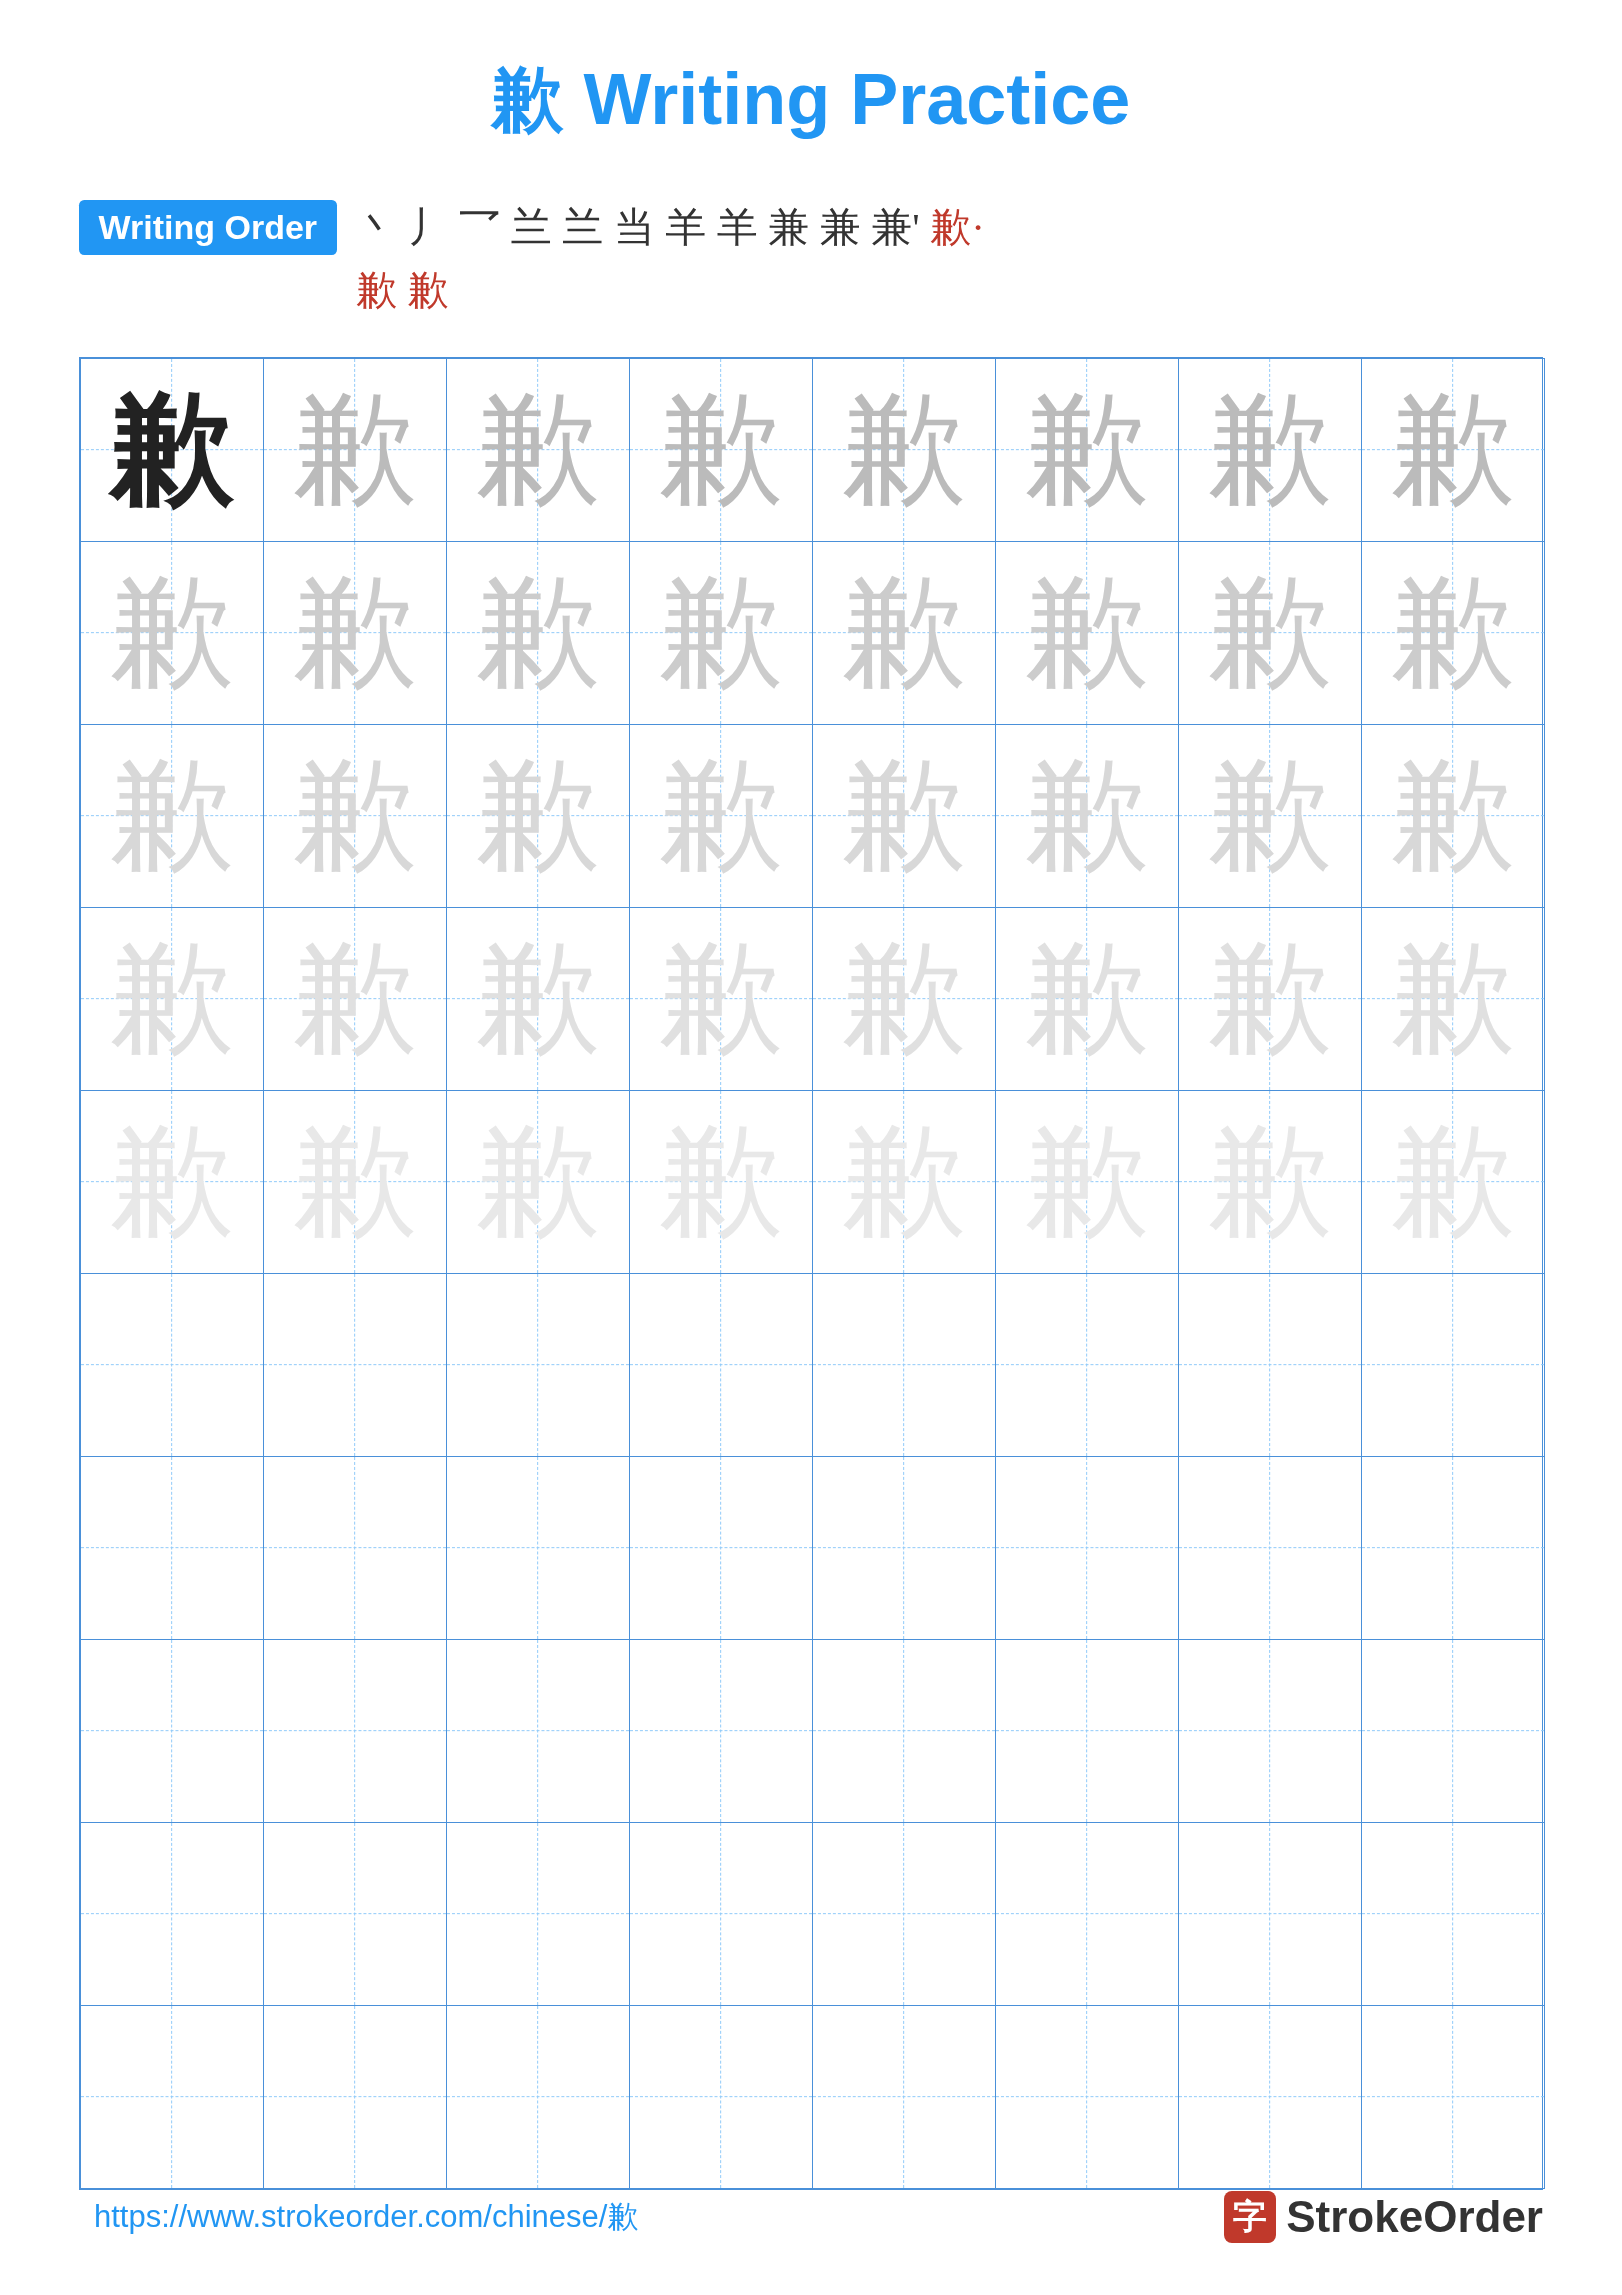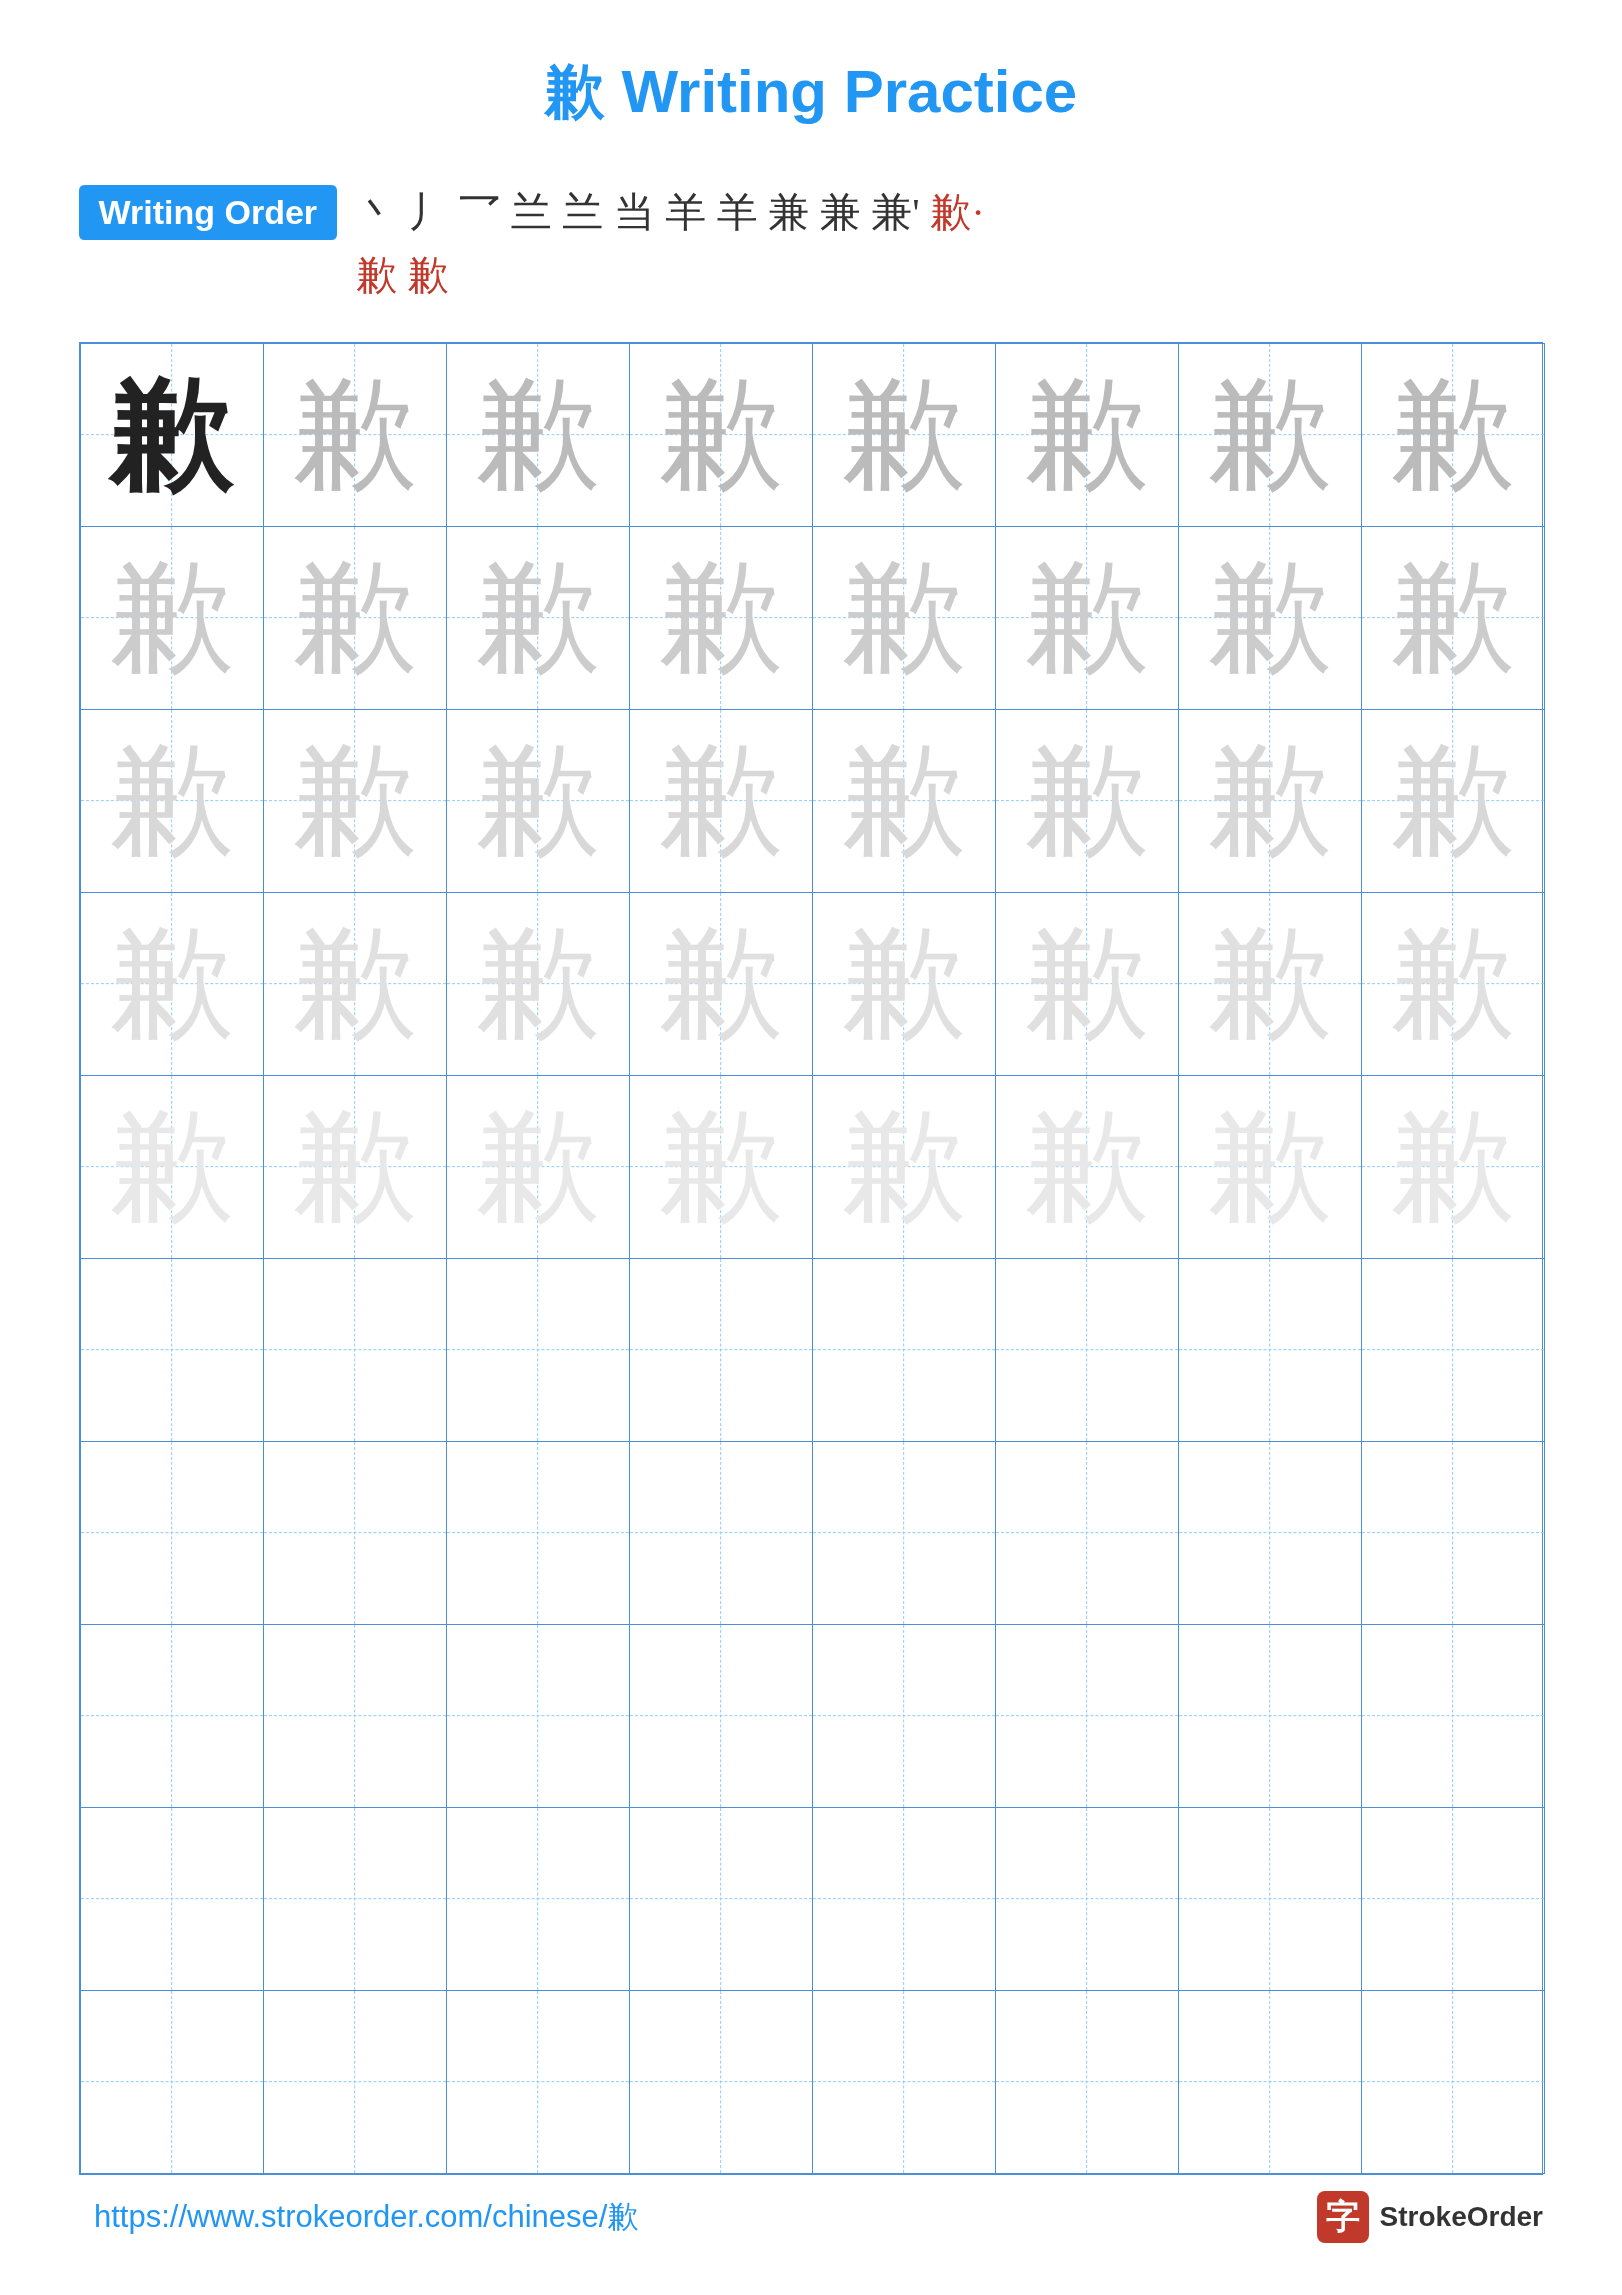--- a/index.html
+++ b/index.html
@@ -9,21 +9,21 @@
       font-family: serif;
       width: 1622px;
       min-height: 2295px;
       position: relative;
       padding: 52px 79px;
     }
 
     
     .page-title {
       text-align: center;
-      font-size: 60px;
+      font-size: 72px;
       font-weight: bold;
       color: #2196F3;
       margin-bottom: 52px;
       font-family: Arial, sans-serif;
     }
 
     
     .stroke-order-section {
       display: flex;
       align-items: flex-start;
@@ -164,21 +164,21 @@
       display: flex;
       align-items: center;
       justify-content: center;
       color: white;
       font-size: 34px;
       font-family: serif;
       font-weight: bold;
     }
 
     .footer-logo-text {
-      font-size: 28px;
+      font-size: 44px;
       font-weight: bold;
       color: #333;
       font-family: Arial, sans-serif;
     }
   </style>
 </head>
 <body>
 
 
 

